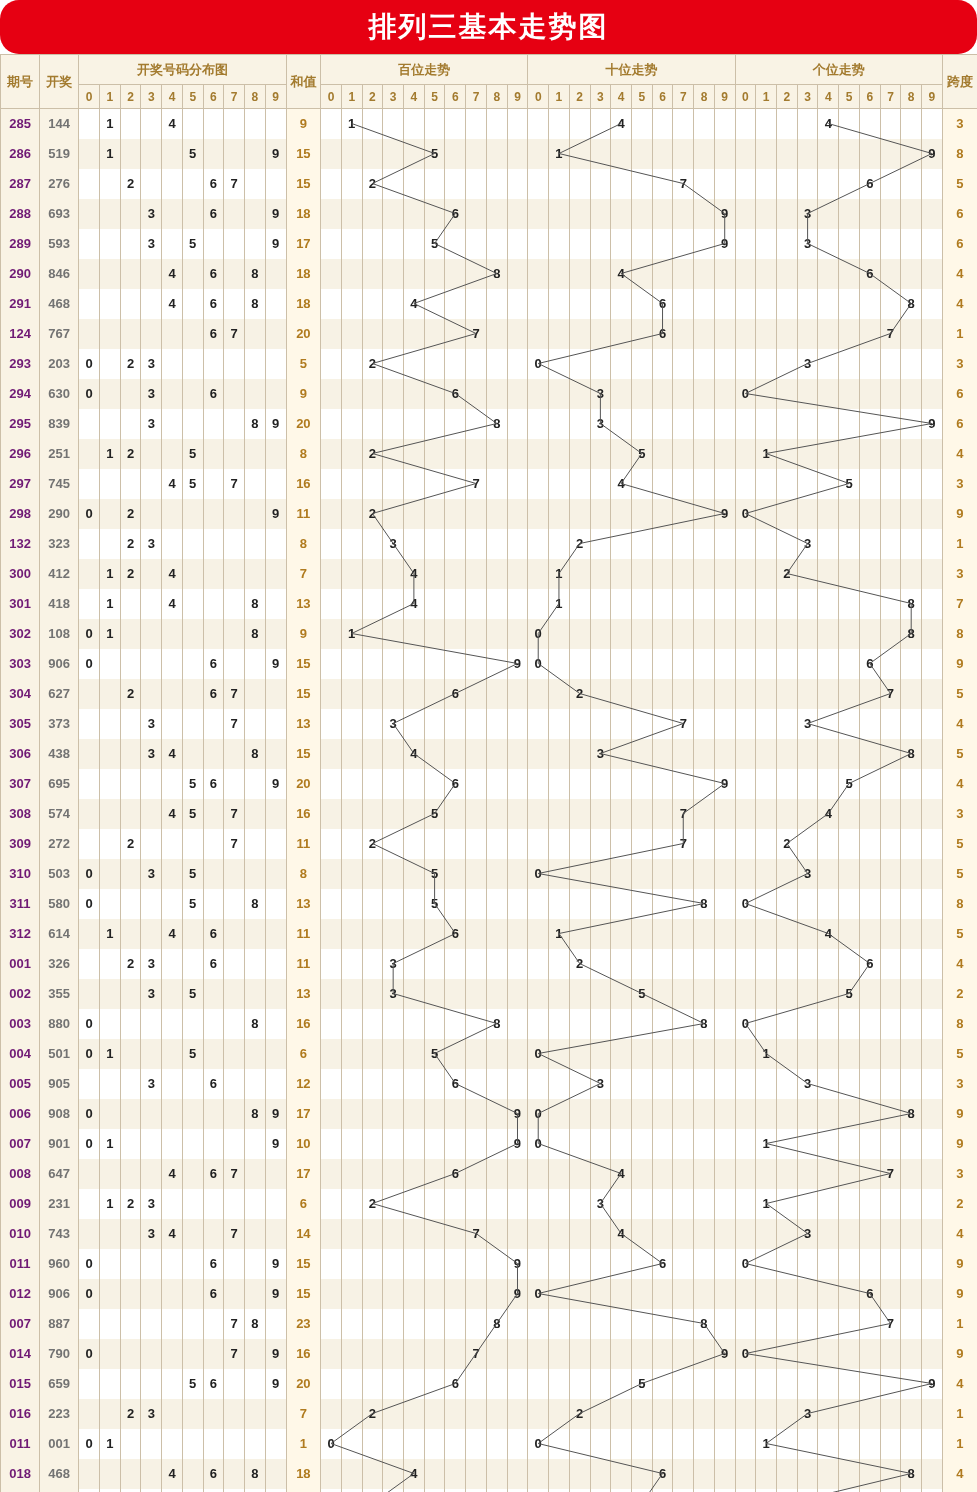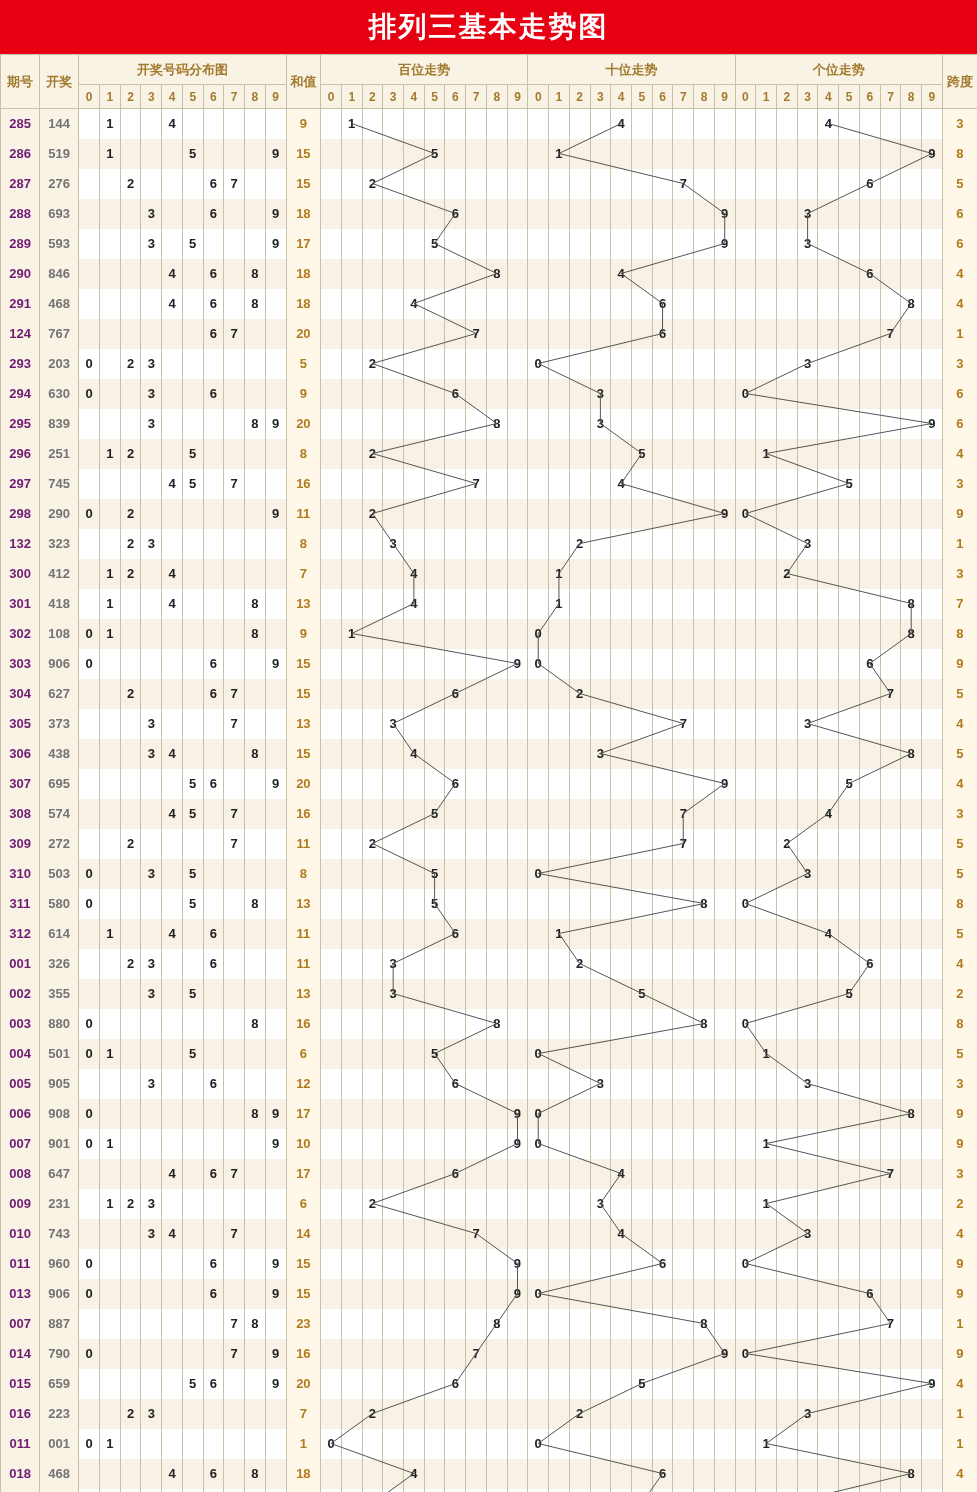--- a/index.html
+++ b/index.html
@@ -1,17 +1,17 @@
 <!DOCTYPE html>
 <html><head>
 <meta charset="utf-8">
 <style>
   * { box-sizing: border-box; margin: 0; padding: 0; }
   body { font-family: "Microsoft YaHei", Arial, sans-serif; font-size: 13px; background: #fff; width: 977px; }
-  .title-bar { background: #e60012; color: #fff; text-align: center; font-size: 28px; font-weight: bold; padding: 8px 0; letter-spacing: 2px; }
+  .title-bar { background: #e60012; color: #fff; text-align: center; font-size: 28px; font-weight: bold; padding: 8px 0; letter-spacing: 2px; border-radius: 19px; }
   table { border-collapse: collapse; width: 100%; table-layout: fixed; }
   th, td { padding: 0; margin: 0; text-align: center; vertical-align: middle; height: 30px; border-left: 1px solid #ccbfa8; }
   th { background: #f9f3e5; color: #a37b2f; font-weight: bold; border-bottom: 1px solid #ccbfa8; border-top: 1px solid #ccbfa8; font-size: 13px; }
   th.sub { font-size: 12px; height: 24px; }
   td { font-size: 13px; color: #333; }
   tr.row-even td { background: #fff; }
   tr.row-odd td { background: #f7f2e5; }
   .qihao { font-weight: bold; color: #701a75; background: #f9f3e5 !important; }
   .kaijiang { font-weight: bold; color: #737373; background: #f9f3e5 !important; }
   .hezhi { font-weight: bold; color: #b07b1f; background: #fff8e8 !important; }
@@ -1922,21 +1922,21 @@
           <td class="trend-cell"></td>
           <td class="trend-cell"></td>
           <td class="trend-cell"></td>
           <td class="trend-cell"></td>
           <td class="trend-cell"></td>
           <td class="trend-cell"></td>
           <td class="trend-cell"></td>
           <td class="kuadu">9</td>
         </tr>
         <tr class="row-odd">
-          <td class="qihao">013</td>
+          <td class="qihao">012</td>
           <td class="kaijiang">906</td>
           <td class="dist-cell hit">0</td>
           <td class="dist-cell"></td>
           <td class="dist-cell"></td>
           <td class="dist-cell"></td>
           <td class="dist-cell"></td>
           <td class="dist-cell"></td>
           <td class="dist-cell hit">6</td>
           <td class="dist-cell"></td>
           <td class="dist-cell"></td>

